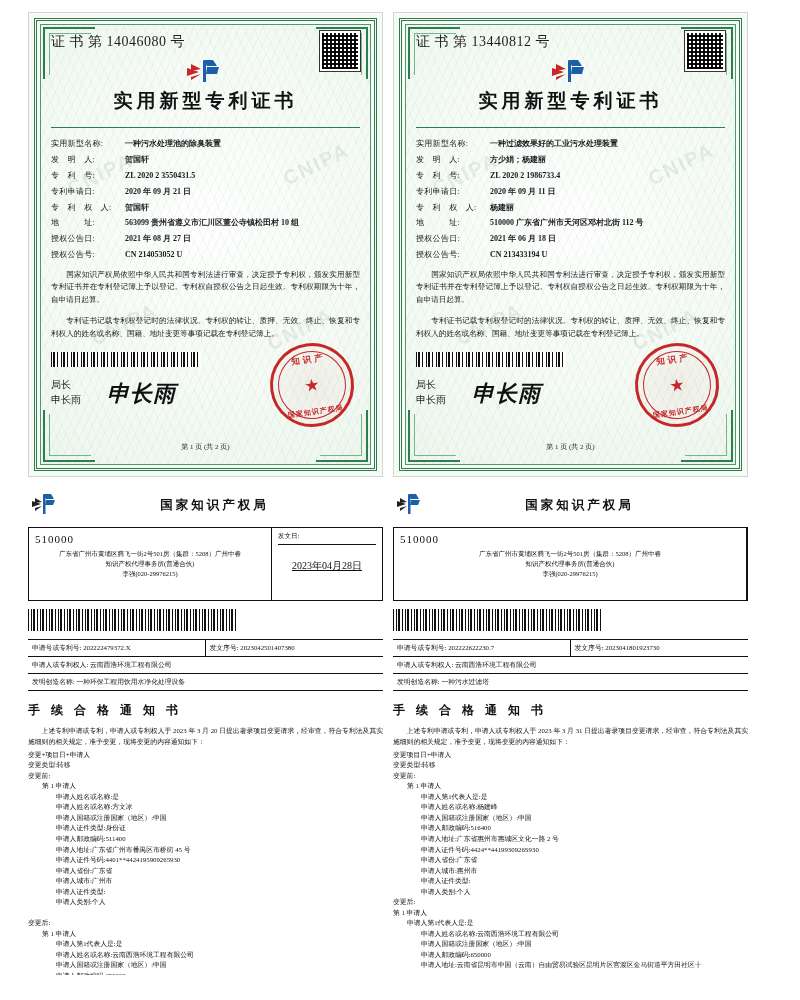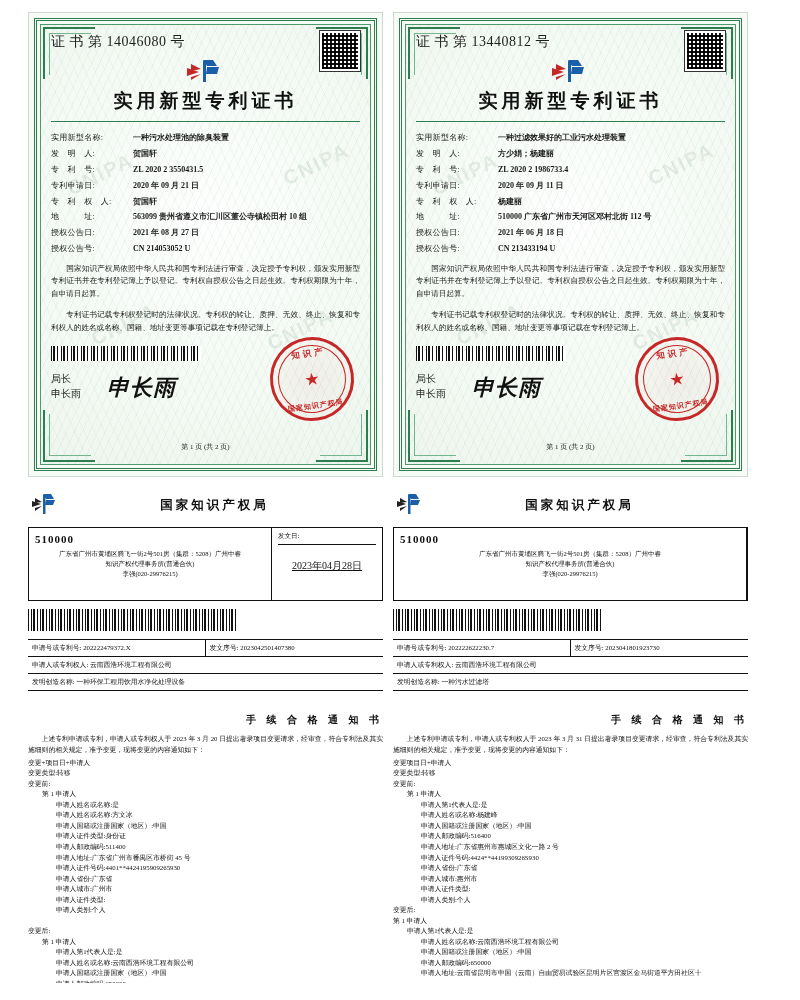--- a/index.html
+++ b/index.html
@@ -76,24 +76,24 @@
     border:2px solid #fff;
     outline:1px solid #333;
   }
   .logo{
     margin:7px auto 0 auto; width:66px; height:28px; position:relative;
   }
   .logo svg{ display:block; }
   .cert-title{
     text-align:center; font-size:19px; font-weight:bold; letter-spacing:4px;
     margin-top:2px; color:#111;
-    border-bottom:1px solid #2e7d4f; padding-bottom:7px;
+    border-bottom:1px solid #2e7d4f; padding-bottom:13px;
   }
   .fields{ margin-top:12px; font-size:8px; line-height:1.05; }
-  .frow{ display:flex; margin-bottom:7.5px;gap:8px; }
+  .frow{ display:flex; margin-bottom:7.5px; }
   .flabel{ width:74px; flex:none; letter-spacing:.3px; }
   .fval{ flex:1;font-weight:bold; }
   .para{
     font-size:7.6px; line-height:1.65; text-indent:2em; margin-top:9px;
     text-align:justify;
   }
   .barcode{
     margin-top:12px; height:15px; width:150px;
     background:repeating-linear-gradient(90deg,#111 0 1px,#fff 1px 2px,#111 2px 4px,#fff 4px 6px,#111 6px 7px,#fff 7px 10px);
   }
@@ -134,37 +134,37 @@
   .n-head{ display:flex; align-items:center; gap:10px; }
   .n-logo{ width:34px; height:24px; }
   .n-title{
     flex:1; text-align:center; font-size:12.5px; font-weight:bold; letter-spacing:3px;
     padding-right:26px;
   }
   .addr-box{
     margin-top:10px; border:1px solid #111; display:flex; height:74px;
   }
   .addr-left{ flex:1; padding:5px 6px 0 6px; border-right:1px solid #111; }
-  .zip{ font-size:11px; font-weight:bold; letter-spacing:1px; }
+  .zip{ font-size:11px; font-weight:normal; letter-spacing:1px; }
   .addr-lines{ margin-top:4px; font-size:6.5px; line-height:1.5; text-align:center; }
   .addr-right{ width:110px; padding:4px 6px; position:relative; }
   .issue-label{ font-size:6.5px; border-bottom:1px solid #111; padding-bottom:3px; }
   .issue-date{ text-align:center; margin-top:14px; font-size:10px; font-family:"Liberation Serif", serif;text-decoration:underline; }
   .bar-long{
     margin-top:8px; height:22px; width:208px;
     background:repeating-linear-gradient(90deg,#111 0 1px,#fff 1px 3px,#111 3px 4px,#fff 4px 5px,#111 5px 7px,#fff 7px 9px);
   }
   .kv-table{ margin-top:8px; border-top:1px solid #111; }
   .kv-row{ display:flex; border-bottom:1px solid #111; }
   .kv-cell{ padding:3px 4px; font-size:6.8px; }
   .kv-cell.a{ width:50%; border-right:1px solid #111; }
   .kv-cell.b{ width:50%; }
   .kv-cell.full{ width:100%; }
   .n-subtitle{
-    text-align:right; font-size:10px; font-weight:bold; letter-spacing:4px; margin-top:22px;
+    text-align:left; font-size:12px; font-weight:bold; letter-spacing:4px; margin-top:11px;
   }
   .n-para{ margin-top:7px; font-size:6.8px; line-height:1.6; text-align:justify; text-indent:2em; }
   .n-list{ margin-top:2px; font-size:6.8px; line-height:1.55; }
   .n-list .l0{ }
   .n-list .l1{ padding-left:14px; }
   .n-list .l2{ padding-left:28px; }
   .clip{ max-height:225px; overflow:hidden; }
 </style>
 </head>
 <body>

